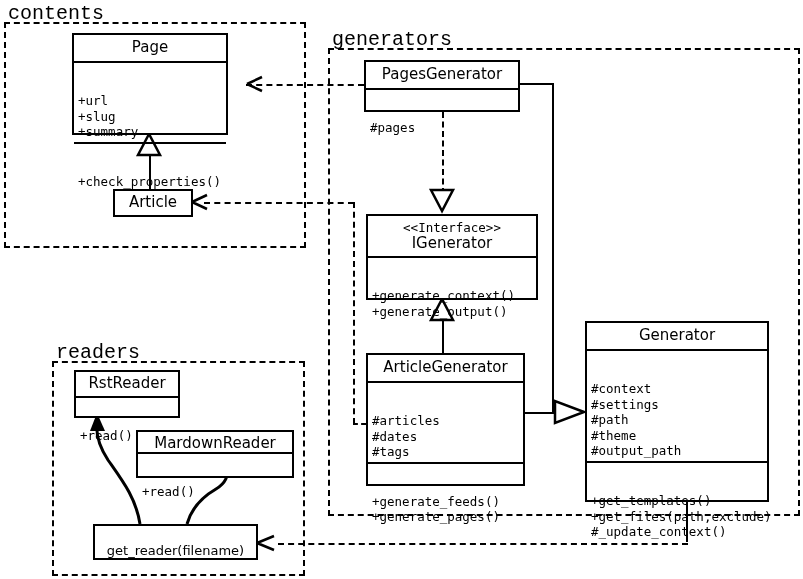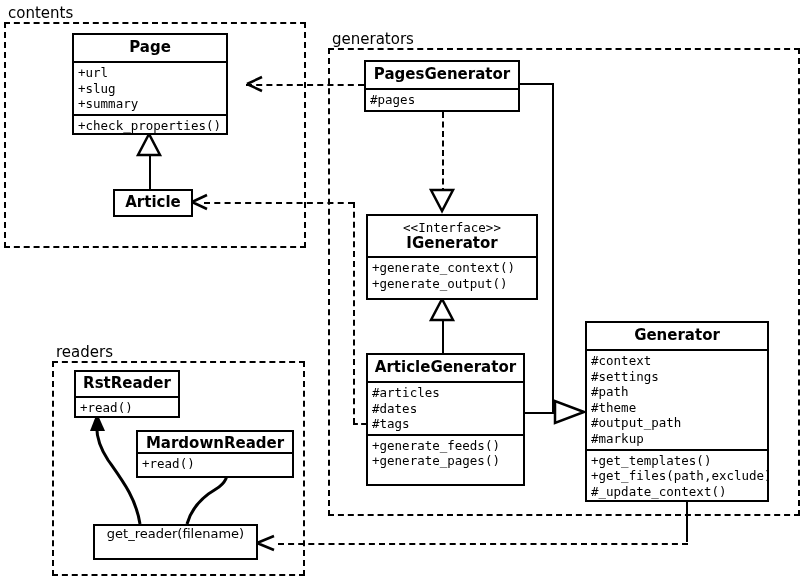--- a/index.html
+++ b/index.html
@@ -29,76 +29,78 @@
     position: absolute;
     left: 0;
     box-sizing: border-box;
     border: 2px dashed #000;
     background: transparent;
   }
   .pkg-label {
     position: absolute;
     top: 0;
     left: 0;
-    font-size: 15px;
+    font-size: 20px;
     line-height: 15px;
     color: #000;
     background: #ffffff;
     padding: 0 2px 0 0;
     white-space: nowrap;
     z-index: 6;
+    font-family: Liberation Mono, monospace;
   }
   
   .uml {
     position: absolute;
     box-sizing: border-box;
     border: 2px solid #000;
     background: #ffffff;
     z-index: 5;
   }
   .uml .sect {
     box-sizing: border-box;
     border-bottom: 2px solid #000;
   }
   .uml .sect:last-child {
     border-bottom: none;
   }
   .uml .title {
     text-align: center;
-    font-weight: bold;
+    font-weight: normal;
     font-size: 15px;
     line-height: 17px;
     padding: 4px 6px 5px 6px;
     white-space: nowrap;
   }
   .uml .stereo {
     text-align: center;
     font-weight: normal;
     font-size: 12.5px;
     line-height: 15px;
     font-family: "DejaVu Sans Mono", monospace;
   }
   .uml .members {
     padding: 2px 3px 2px 4px;
     font-family: "DejaVu Sans Mono", monospace;
     font-size: 12.5px;
     line-height: 15.6px;
     white-space: nowrap;
+    margin-top: 28px;
   }
   .uml .members div {
     white-space: nowrap;
   }
   .plainbox {
     position: absolute;
     box-sizing: border-box;
     border: 2px solid #000;
     background: #ffffff;
     z-index: 5;
     display: flex;
-    align-items: flex-start;
+    align-items: flex-end;
     justify-content: center;
     font-size: 13px;
     white-space: nowrap;
   }
   
   .ln {
     position: absolute;
     background: #000;
     z-index: 3;
   }
@@ -256,21 +258,20 @@
   </div>
 
   <div class="uml" style="left:585px; top:321px; width:184px; height:181px;">
     <div class="sect title">Generator</div>
     <div class="sect members">
       <div>#context</div>
       <div>#settings</div>
       <div>#path</div>
       <div>#theme</div>
       <div>#output_path</div>
-      <div>#markup</div>
     </div>
     <div class="sect members">
       <div>+get_templates()</div>
       <div>+get_files(path,exclude)</div>
       <div>#_update_context()</div>
     </div>
   </div>
 
   <div class="uml" style="left:74px; top:370px; width:106px; height:48px;">
     <div class="sect title" style="padding:3px 6px 4px 6px;">RstReader</div>

